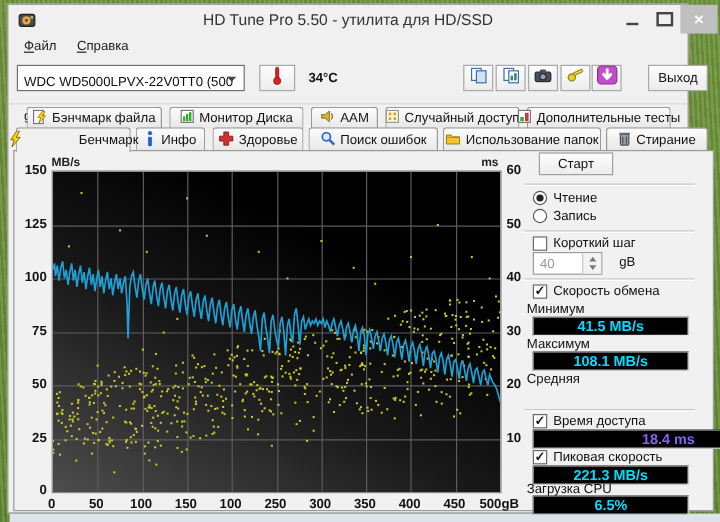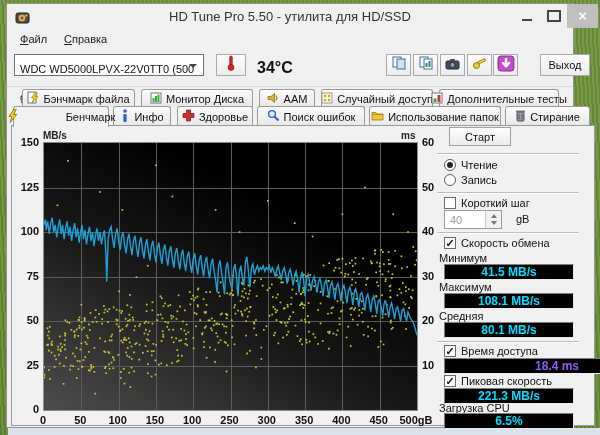--- a/index.html
+++ b/index.html
@@ -32,21 +32,21 @@
   #toolbar{position:absolute;left:0;top:46px;width:100%;height:36px;border-bottom:1px solid #d9d9d9;}
   #drive-select{
     position:absolute;left:7px;top:4px;width:190px;height:22px;background:#fff;
     border:1px solid #707070;font-size:11px;line-height:28px;padding-left:5px;box-sizing:border-box;color:#111;
   }
   #drive-select .chev{position:absolute;right:6px;top:9px;width:0;height:0;
     border-left:4px solid transparent;border-right:4px solid transparent;border-top:4px solid #444;}
   .toolbtn{position:absolute;top:4px;width:25px;height:22px;background:linear-gradient(#fdfdfd,#ececec);
     border:1px solid #a9a9a9;box-sizing:border-box;display:flex;align-items:center;justify-content:center;}
   #temp-btn{left:209px;width:30px;}
-  #temp-label{position:absolute;left:250px;top:9px;font-size:16px;font-weight:bold;color:#111;}
+  #temp-label{position:absolute;left:250px;top:9px;font-size:11px;font-weight:bold;color:#111;}
   #exit-btn{position:absolute;left:533px;top:4px;width:50px;height:22px;font-size:11px;color:#111;
     background:linear-gradient(#fdfdfd,#ececec);border:1px solid #a9a9a9;box-sizing:border-box;
     display:flex;align-items:center;justify-content:center;}
   
   .tab{position:absolute;box-sizing:border-box;border:1px solid #9a9a9a;border-bottom:none;
     border-radius:3px 3px 0 0;background:linear-gradient(#fcfcfc,#e7e7e7);
     font-size:11px;color:#111;display:flex;align-items:center;justify-content:center;gap:4px;white-space:nowrap;}
   .tab.active{background:#f1f1f1;z-index:5;}
   .tab svg{flex:0 0 auto;}
   
@@ -981,21 +981,20 @@
     <span>Скорость обмена</span>
   </div>
 
   <span class="ctl-label" style="left:432px;top:248px">Минимум</span>
   <div class="valuebox" style="top:260px">41.5 MB/s</div>
 
   <span class="ctl-label" style="left:432px;top:277px">Максимум</span>
   <div class="valuebox" style="top:289px">108.1 MB/s</div>
 
   <span class="ctl-label" style="left:432px;top:306px">Средняя</span>
-  <div class="valuebox" style="top:318px">80.1 MB/s</div>
 
   <div class="sep" style="top:337px"></div>
 
   <div class="checkrow" style="left:437px;top:341px">
     <span class="cbox" id="cb-access">✓</span>
     <span>Время доступа</span>
   </div>
   <div class="valuebox yellow" style="top:354px">18.4 ms</div>
 
   <div class="checkrow" style="left:437px;top:371px">

